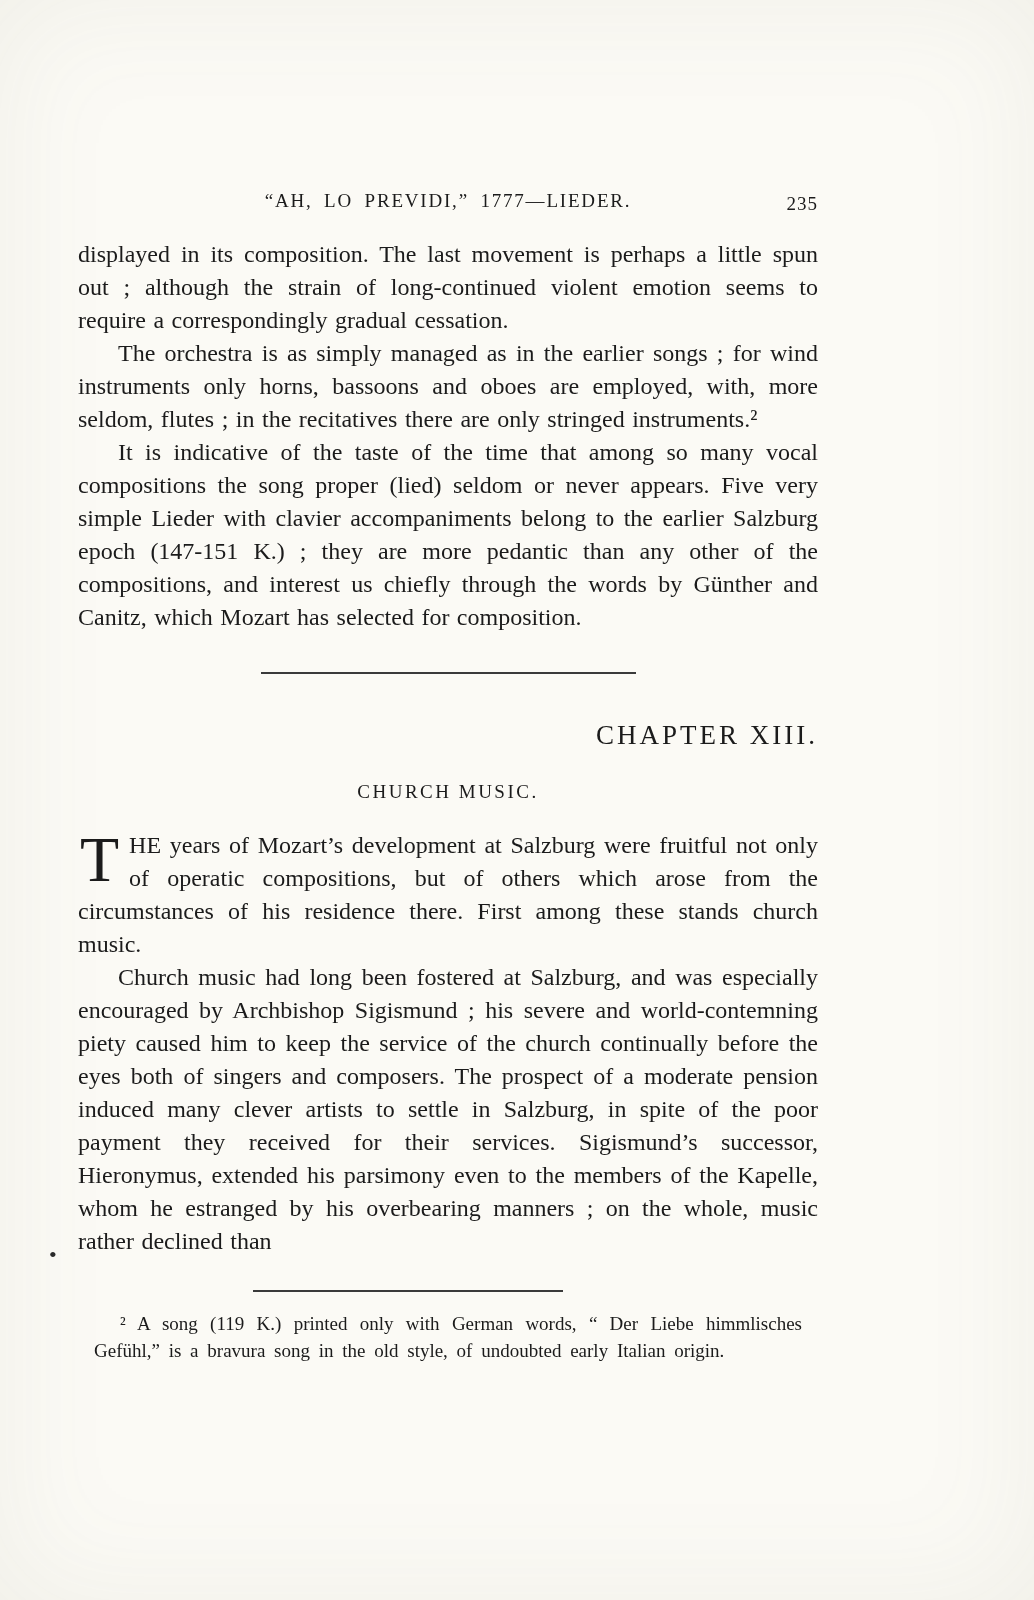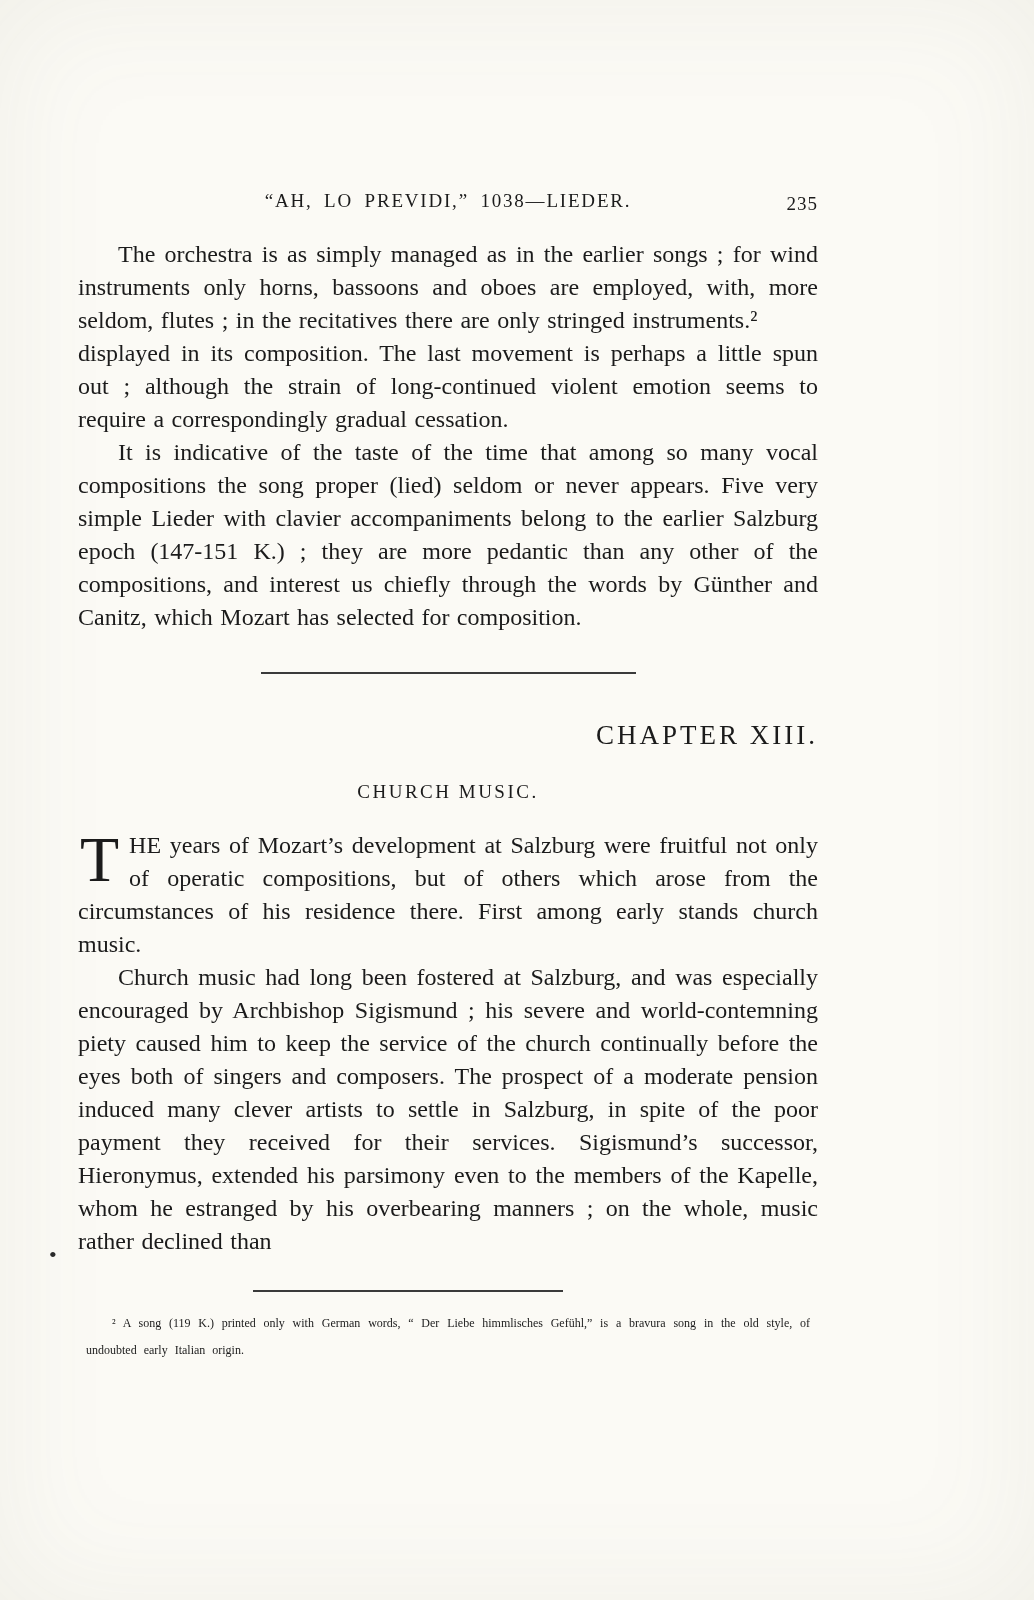--- a/index.html
+++ b/index.html
@@ -78,55 +78,55 @@
     font-size: 22px;
     color: #2a2a2a;
   }
   .fn-rule {
     border: none;
     border-top: 2px solid #3a3a3a;
     width: 310px;
     margin: 32px 0 18px 175px;
   }
   .footnote {
-    margin: 8px;
-    font-size: 12px;
+    margin: 16px;
+    font-size: 19px;
     line-height: 27px;
     text-align: justify;
     word-spacing: 4px;
     text-indent: 26px;
   }
 </style>
 </head>
 <body>
 
 <div class="page">
 
   <span class="margin-dot">•</span>
 
   <div class="text-block">
 
     <div class="running-header">
-      <span>“AH, LO PREVIDI,” 1038—LIEDER.</span>
+      <span>“AH, LO PREVIDI,” 1777—LIEDER.</span>
       <span class="page-number">235</span>
     </div>
 
+    <p class="body-par first">displayed in its composition.  The last movement is perhaps a little spun out ; although the strain of long-continued violent emotion seems to require a correspondingly gradual cessation.</p>
+
     <p class="body-par">The orchestra is as simply managed as in the earlier songs ; for wind instruments only horns, bassoons and oboes are employed, with, more seldom, flutes ; in the recitatives there are only stringed instruments.²</p>
-
-    <p class="body-par first">displayed in its composition.  The last movement is perhaps a little spun out ; although the strain of long-continued violent emotion seems to require a correspondingly gradual cessation.</p>
 
     <p class="body-par"><span>It is indicative of the taste of the time that among so many vocal compositions the song proper (</span><span class="it">lied</span><span>) seldom or never appears.  Five very simple Lieder with clavier accompaniments belong to the earlier Salzburg epoch (147-151 K.) ; they are more pedantic than any other of the compositions, and interest us chiefly through the words by Günther and Canitz, which Mozart has selected for composition.</span></p>
 
     <hr class="separator">
 
     <h2 class="chapter-title">CHAPTER XIII.</h2>
 
     <h3 class="chapter-sub">CHURCH MUSIC.</h3>
 
-    <p class="body-par dropcap-par first"><span class="dropcap">T</span><span>HE years of Mozart’s development at Salzburg were fruitful not only of operatic compositions, but of others which arose from the circumstances of his residence there.  First among early stands church music.</span></p>
+    <p class="body-par dropcap-par first"><span class="dropcap">T</span><span>HE years of Mozart’s development at Salzburg were fruitful not only of operatic compositions, but of others which arose from the circumstances of his residence there.  First among these stands church music.</span></p>
 
     <p class="body-par">Church music had long been fostered at Salzburg, and was especially encouraged by Archbishop Sigismund ; his severe and world-contemning piety caused him to keep the service of the church continually before the eyes both of singers and composers.  The prospect of a moderate pension induced many clever artists to settle in Salzburg, in spite of the poor payment they received for their services.  Sigismund’s successor, Hieronymus, extended his parsimony even to the members of the Kapelle, whom he estranged by his overbearing manners ; on the whole, music rather declined than</p>
 
     <hr class="fn-rule">
 
     <p class="footnote">² A song (119 K.) printed only with German words, “ Der Liebe himmlisches Gefühl,” is a bravura song in the old style, of undoubted early Italian origin.</p>
 
   </div>
 </div>
 

